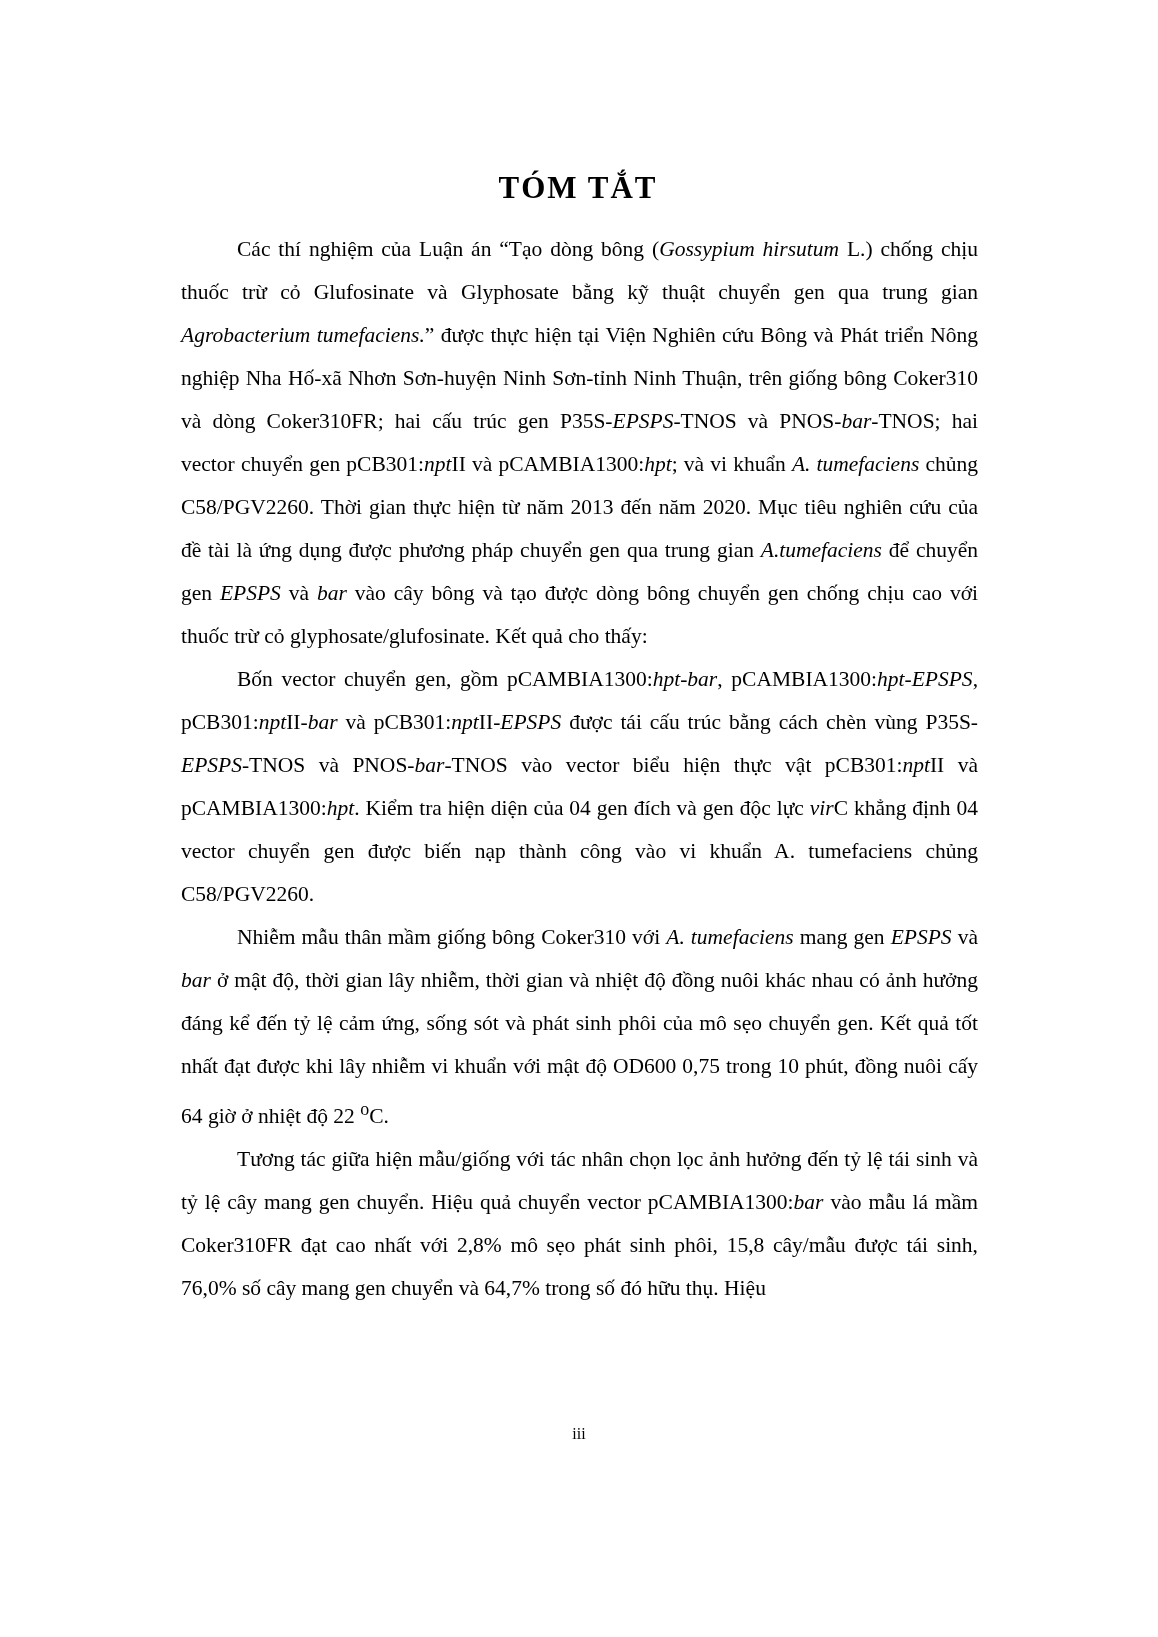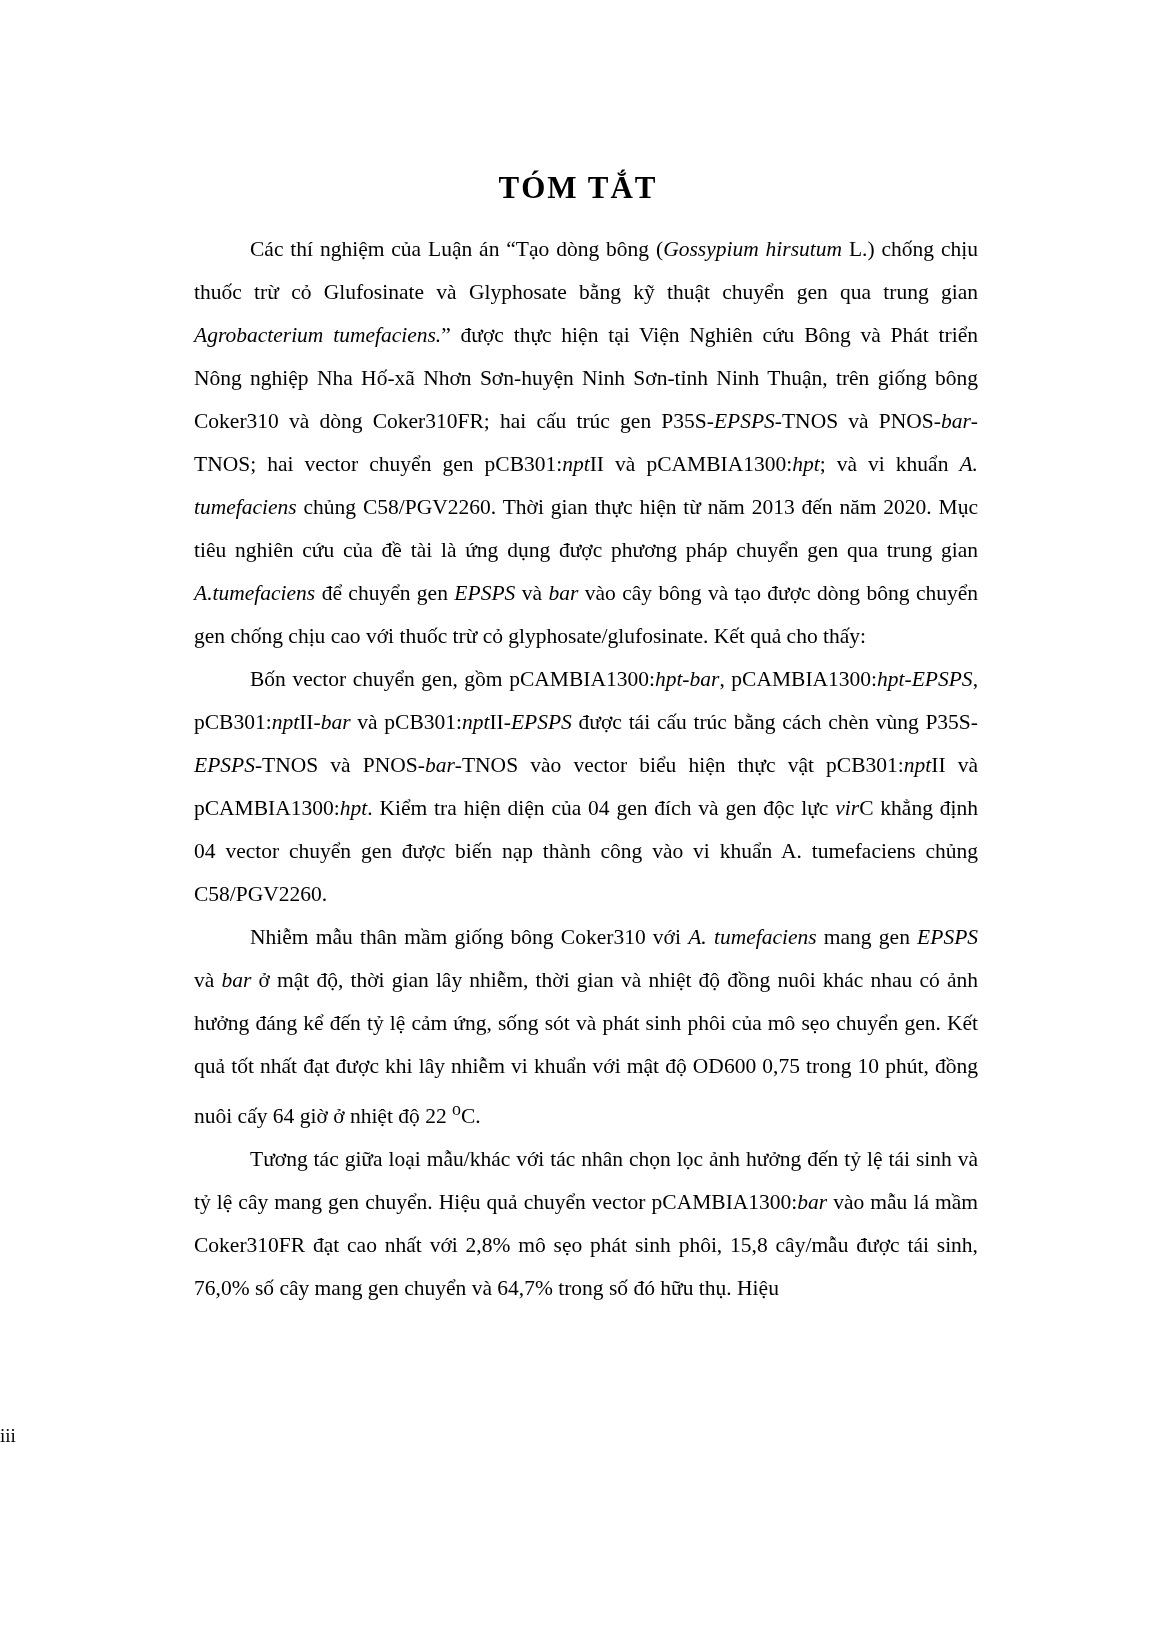--- a/index.html
+++ b/index.html
@@ -25,47 +25,48 @@
   }
   .doc-title {
     text-align: center;
     font-size: 31px;
     font-weight: bold;
     letter-spacing: 2px;
     margin: 0 0 22px 0;
     font-family: "Liberation Serif", serif;
   }
   p.para {
-    margin: 0 0 0 16px;
+    margin: 0 0 0 3px;
     text-align: justify;
     text-justify: inter-word;
     font-size: 21.5px;
     line-height: 43px;
     text-indent: 56px;
     hyphens: none;
   }
   .it {
     font-style: italic;
   }
   .page-number {
     position: absolute;
     left: 0;
     right: 0;
     top: 1425px;
-    font-size: 19px;
+    text-align: center;
+    font-size: 16px;
     font-family: "Liberation Serif", serif;
   }
 </style>
 </head>
 <body>
 
 <div class="page">
   <div class="content">
     <h1 class="doc-title">TÓM TẮT</h1>
     <div>
       <p class="para"><span>Các thí nghiệm của Luận án “Tạo dòng bông (</span><span class="it">Gossypium hirsutum</span><span> L.) chống chịu thuốc trừ cỏ Glufosinate và Glyphosate bằng kỹ thuật chuyển gen qua trung gian </span><span class="it">Agrobacterium tumefaciens.</span><span>” được thực hiện tại Viện Nghiên cứu Bông và Phát triển Nông nghiệp Nha Hố-xã Nhơn Sơn-huyện Ninh Sơn-tỉnh Ninh Thuận, trên giống bông Coker310 và dòng Coker310FR; hai cấu trúc gen P35S-</span><span class="it">EPSPS</span><span>-TNOS và PNOS-</span><span class="it">bar</span><span>-TNOS; hai vector chuyển gen pCB301:</span><span class="it">npt</span><span>II và pCAMBIA1300:</span><span class="it">hpt</span><span>; và vi khuẩn </span><span class="it">A. tumefaciens</span><span> chủng C58/PGV2260. Thời gian thực hiện từ năm 2013 đến năm 2020. Mục tiêu nghiên cứu của đề tài là ứng dụng được phương pháp chuyển gen qua trung gian </span><span class="it">A.tumefaciens</span><span> để chuyển gen </span><span class="it">EPSPS</span><span> và </span><span class="it">bar</span><span> vào cây bông và tạo được dòng bông chuyển gen chống chịu cao với thuốc trừ cỏ glyphosate/glufosinate. Kết quả cho thấy:</span></p>
       <p class="para"><span>Bốn vector chuyển gen, gồm pCAMBIA1300:</span><span class="it">hpt-bar</span><span>, pCAMBIA1300:</span><span class="it">hpt-EPSPS</span><span>, pCB301:</span><span class="it">npt</span><span>II-</span><span class="it">bar</span><span> và pCB301:</span><span class="it">npt</span><span>II-</span><span class="it">EPSPS</span><span> được tái cấu trúc bằng cách chèn vùng P35S-</span><span class="it">EPSPS</span><span>-TNOS và PNOS-</span><span class="it">bar</span><span>-TNOS vào vector biểu hiện thực vật pCB301:</span><span class="it">npt</span><span>II và pCAMBIA1300:</span><span class="it">hpt</span><span>. Kiểm tra hiện diện của 04 gen đích và gen độc lực </span><span class="it">vir</span><span>C khẳng định 04 vector chuyển gen được biến nạp thành công vào vi khuẩn A. tumefaciens chủng C58/PGV2260.</span></p>
       <p class="para"><span>Nhiễm mẫu thân mầm giống bông Coker310 với </span><span class="it">A. tumefaciens</span><span> mang gen </span><span class="it">EPSPS</span><span> và </span><span class="it">bar</span><span> ở mật độ, thời gian lây nhiễm, thời gian và nhiệt độ đồng nuôi khác nhau có ảnh hưởng đáng kể đến tỷ lệ cảm ứng, sống sót và phát sinh phôi của mô sẹo chuyển gen. Kết quả tốt nhất đạt được khi lây nhiễm vi khuẩn với mật độ OD600 0,75 trong 10 phút, đồng nuôi cấy 64 giờ ở nhiệt độ 22 </span><sup>o</sup><span>C.</span></p>
-      <p class="para"><span>Tương tác giữa loại mẫu/khác với tác nhân chọn lọc ảnh hưởng đến tỷ lệ tái sinh và tỷ lệ cây mang gen chuyển. Hiệu quả chuyển vector pCAMBIA1300:</span><span class="it">bar</span><span> vào mẫu lá mầm Coker310FR đạt cao nhất với 2,8% mô sẹo phát sinh phôi, 15,8 cây/mẫu được tái sinh, 76,0% số cây mang gen chuyển và 64,7% trong số đó hữu thụ. Hiệu</span></p>
+      <p class="para"><span>Tương tác giữa hiện mẫu/giống với tác nhân chọn lọc ảnh hưởng đến tỷ lệ tái sinh và tỷ lệ cây mang gen chuyển. Hiệu quả chuyển vector pCAMBIA1300:</span><span class="it">bar</span><span> vào mẫu lá mầm Coker310FR đạt cao nhất với 2,8% mô sẹo phát sinh phôi, 15,8 cây/mẫu được tái sinh, 76,0% số cây mang gen chuyển và 64,7% trong số đó hữu thụ. Hiệu</span></p>
     </div>
   </div>
   <div class="page-number">iii</div>
 </div>
 
 </body></html>

